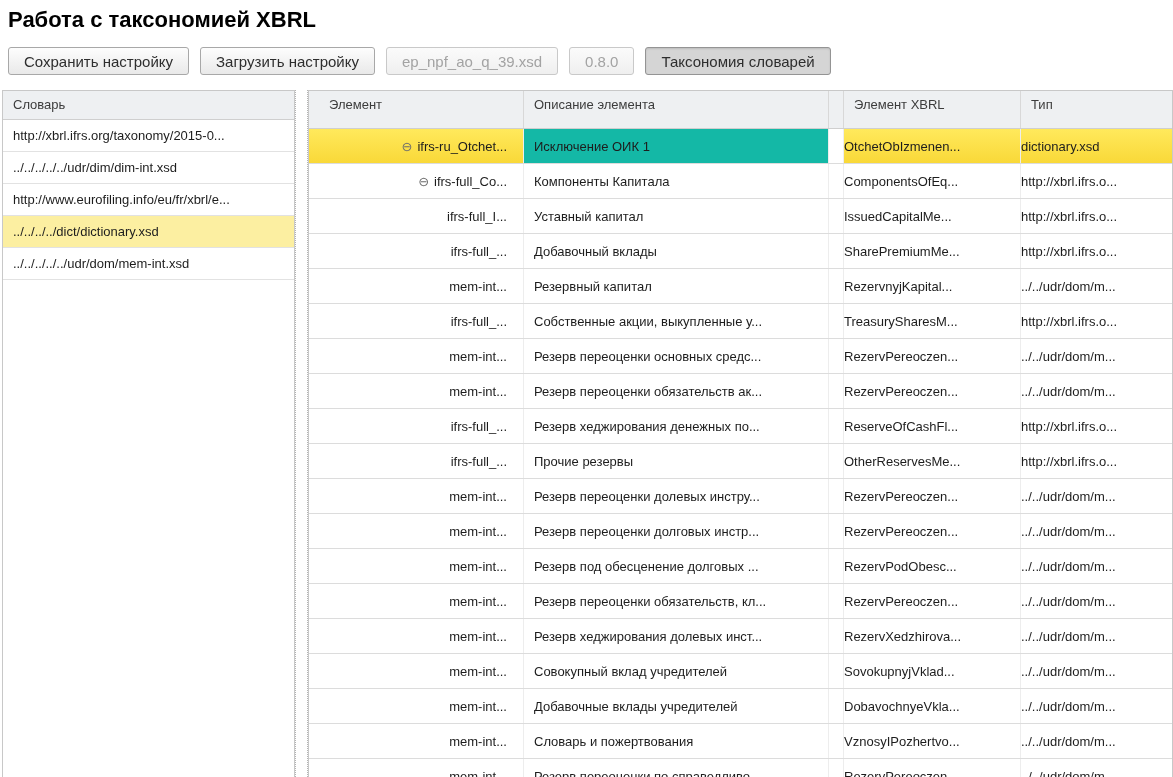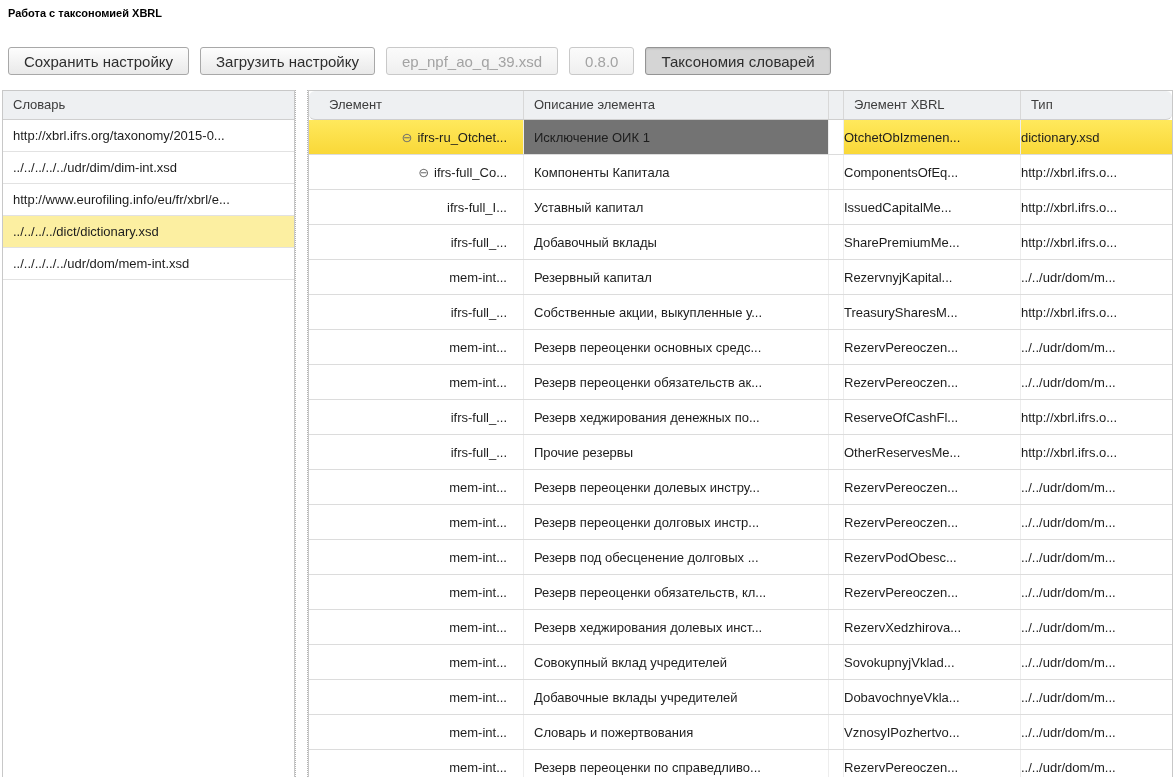--- a/index.html
+++ b/index.html
@@ -1,21 +1,21 @@
 <!DOCTYPE html>
 <html><head>
 <meta charset="utf-8">
 <style>
   * { box-sizing: border-box; margin: 0; padding: 0; }
   html, body { width: 1173px; height: 777px; background: #ffffff; }
   body { font-family: "Liberation Sans", "DejaVu Sans", sans-serif; font-size: 13px; color: #1d1d1d; overflow: hidden; }
   #app { position: relative; width: 1173px; height: 777px; background: #fff; overflow: hidden; }
 
   
-  .page-title { position: absolute; top: 7px; left: 8px; font-size: 11px; font-weight: bold; color: #000; }
+  .page-title { position: absolute; top: 7px; left: 8px; font-size: 22px; font-weight: bold; color: #000; }
 
   
   .toolbar { position: absolute; top: 47px; left: 8px; display: flex; gap: 11px; align-items: center; }
   .tb-btn {
     height: 28px; padding: 0 15px; font-family: inherit; font-size: 15px; color: #2e2e2e;
     background: linear-gradient(180deg, #fdfdfd, #e9e9e9); border: 1px solid #a8a8a8; border-radius: 3px;
     cursor: pointer; white-space: nowrap;
   }
   .tb-btn[data-state="disabled"] { color: #a3a3a3; border-color: #c9c9c9; background: linear-gradient(180deg, #fbfbfb, #efefef); }
   .tb-btn[data-state="active"] { background: #d5d5d5; border-color: #949494; box-shadow: inset 0 1px 2px rgba(0,0,0,0.12); }
@@ -28,37 +28,37 @@
   .dict-header { height: 29px; line-height: 28px; padding-left: 10px; }
   .dict-item { height: 32px; line-height: 31px; padding: 0 8px 0 10px; border-bottom: 1px solid #e2e2e2; white-space: nowrap; overflow: hidden; cursor: default; }
   .dict-item[data-selected="true"] { background: #fcefa1; }
 
   
   .splitter { position: absolute; top: 90px; left: 295px; width: 13px; bottom: 0; background: #fff; border-left: 1px dotted #b3b3b3; border-right: 1px dotted #b3b3b3; cursor: col-resize; }
 
   
   .elements-panel { position: absolute; top: 90px; left: 308px; right: 0; bottom: 0; background: #fff; border: 1px solid #c8c8c8; border-bottom: none; overflow: hidden; }
   .grid-row { display: grid; grid-template-columns: 215px 305px 15px 177px 1fr; }
-  .thead { height: 29px; border-radius: 6px; }
+  .thead { height: 38px; }
   .th { line-height: 28px; border-right: 1px solid #d8d8d8; white-space: nowrap; overflow: hidden; }
   .th:last-child { border-right: none; }
   .th-element { padding-left: 20px; }
   .th-desc, .th-xbrl, .th-type { padding-left: 10px; }
 
   .trow { height: 35px; border-bottom: 1px solid #dcdcdc; cursor: default; }
   .cell { height: 100%; display: flex; align-items: center; white-space: nowrap; overflow: hidden; border-right: 1px solid #ededed; }
   .cell:last-child { border-right: none; }
   .cell-el { justify-content: flex-end; padding-right: 16px; }
   .tree-icon { color: #6d6d6d; font-size: 13px; margin-right: 5px; }
   .cell-desc { padding-left: 10px; }
   .cell-xbrl, .cell-type { }
 
   .trow[data-selected="true"] .cell { background: linear-gradient(180deg, #ffe95c, #f9d838); }
   .trow[data-selected="true"] .cell-flag { background: #fff; }
-  .trow[data-selected="true"] .cell-desc[data-focused="true"] { background: #737373; }
+  .trow[data-selected="true"] .cell-desc[data-focused="true"] { background: #14b8a6; }
 </style>
 </head>
 <body>
 
 <div id="app">
 
   <div class="page-title">Работа с таксономией XBRL</div>
 
   <div class="toolbar">
 

